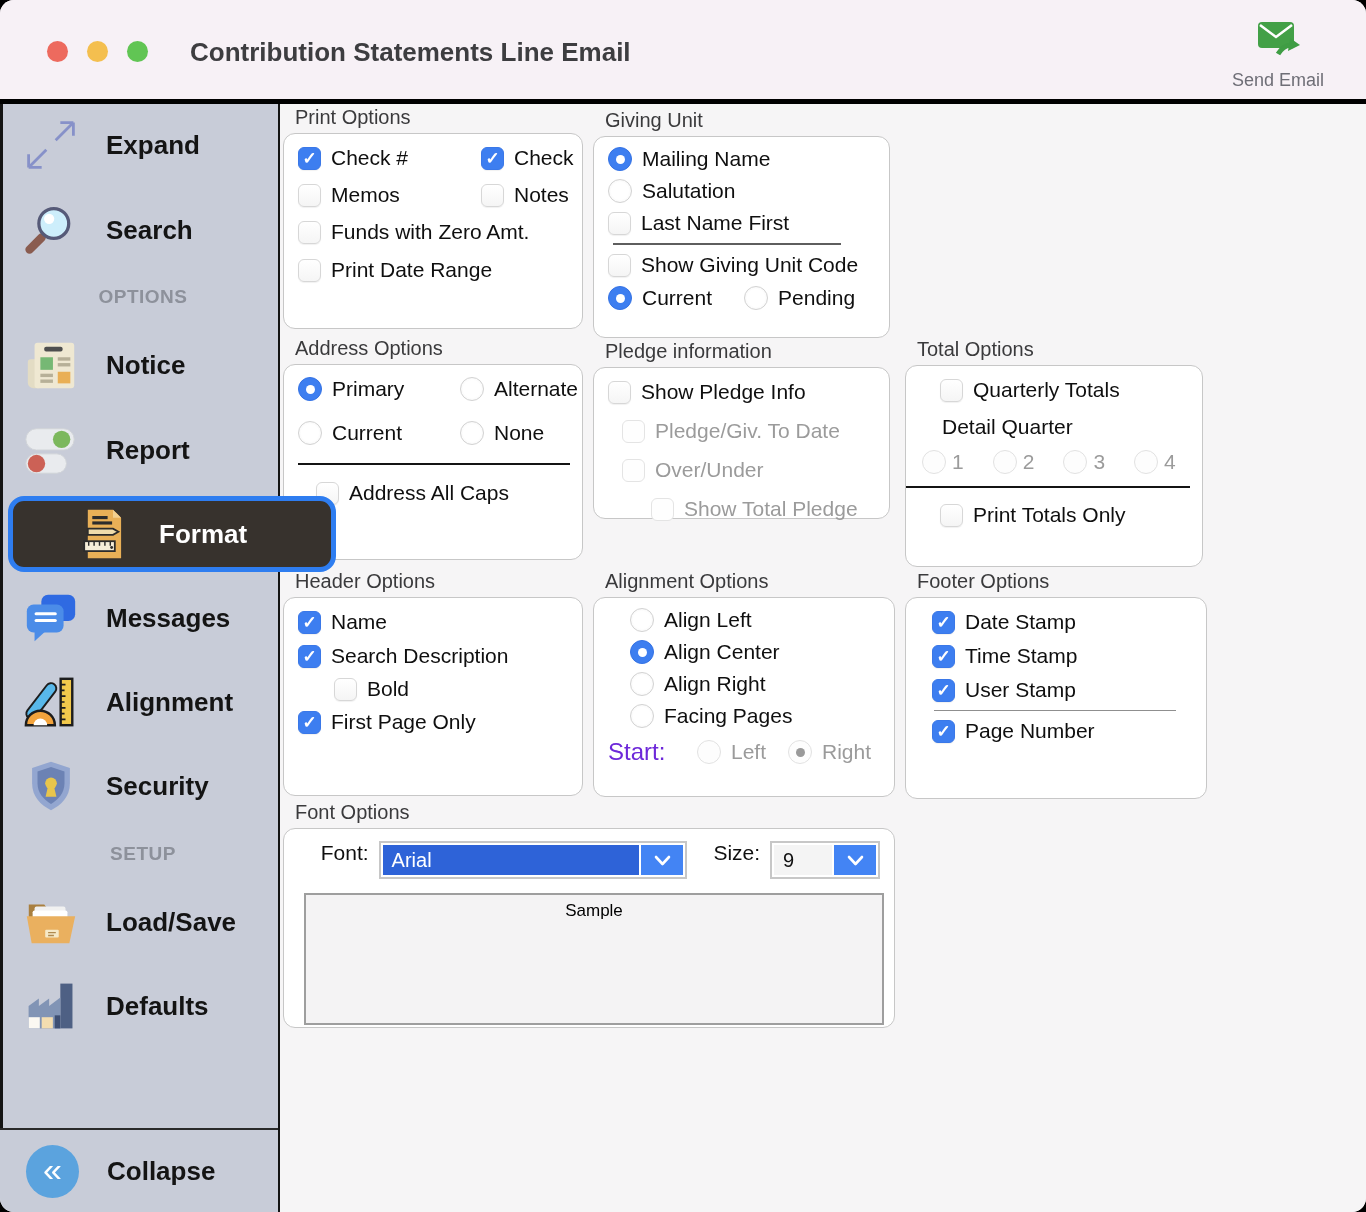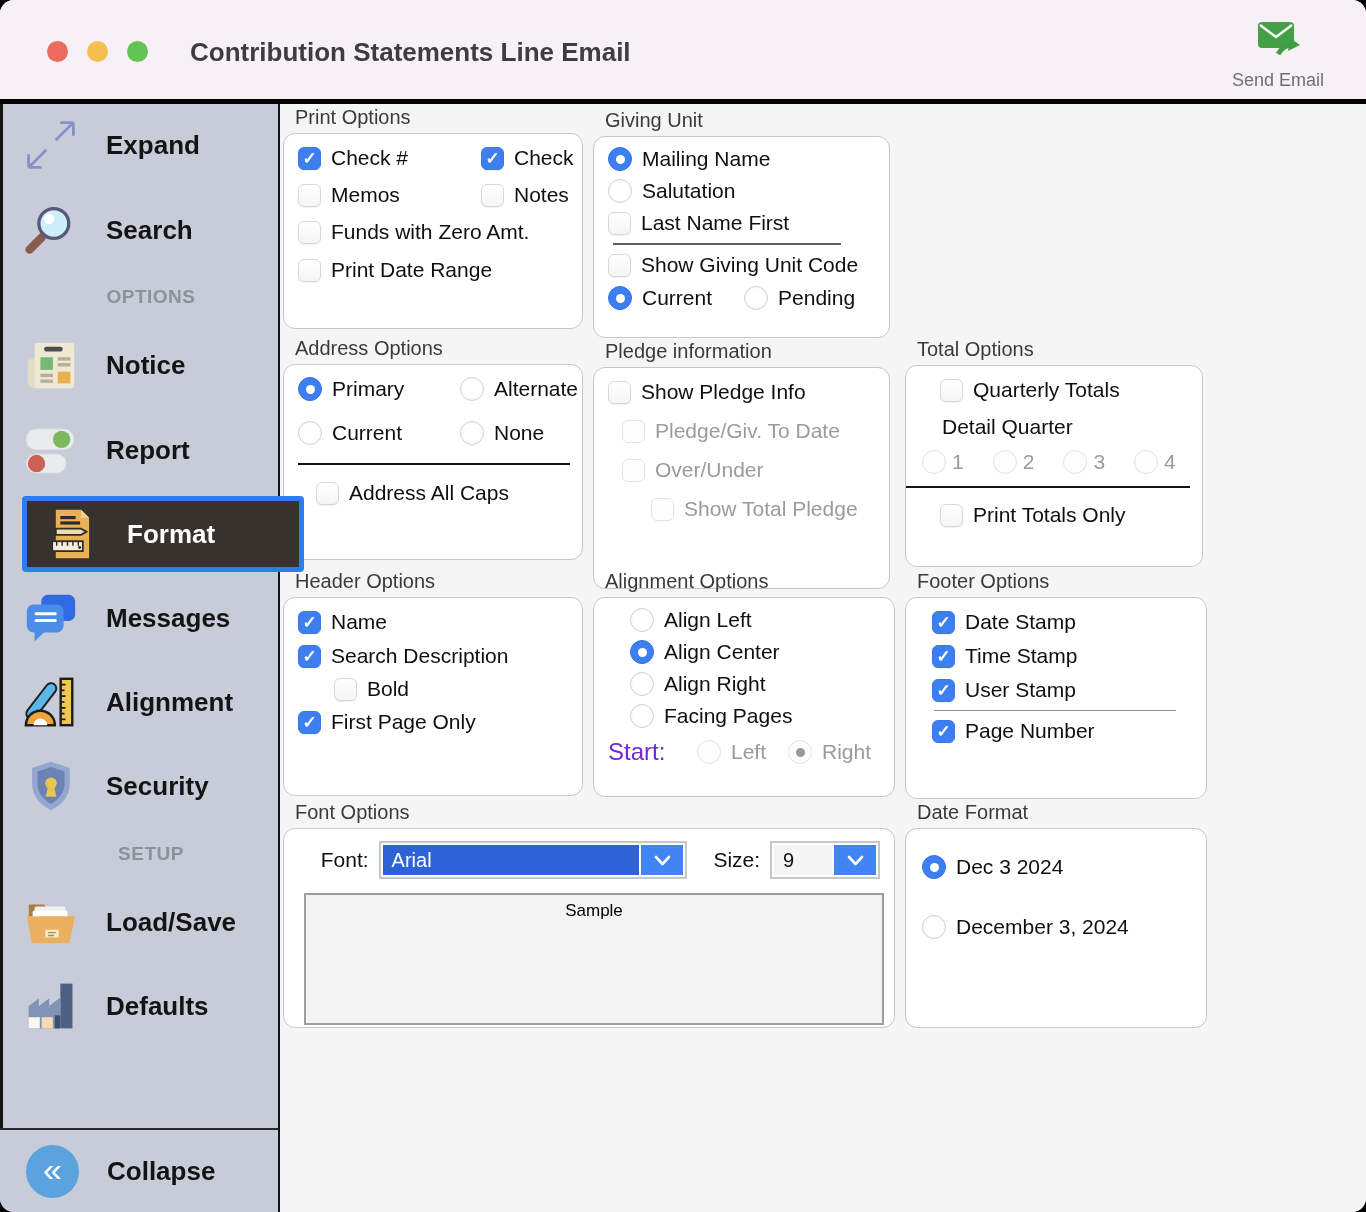--- a/index.html
+++ b/index.html
@@ -15,22 +15,22 @@
   .win-title{position:absolute;left:190px;top:37px;font-size:26px;font-weight:bold;color:#3d3d40;}
   .send-email{position:absolute;right:30px;top:20px;width:116px;display:flex;flex-direction:column;align-items:center;cursor:default;text-align:right;}
   .send-email .lab{margin-top:10px;font-size:18px;color:#6e6e76;}
 
   
   .sidebar{position:absolute;left:0;top:104px;width:278px;bottom:0;background:#c8ccd8;}
   .sidebar::before{content:"";position:absolute;left:0;top:0;width:3px;height:1024px;background:#141414;}
   .side-item{position:absolute;left:0;width:278px;height:64px;display:flex;align-items:center;}
   .side-item .ic{width:58px;height:58px;margin-left:22px;flex:none;display:flex;align-items:center;justify-content:center;}
   .side-item .s-lbl{margin-left:26px;font-size:26px;font-weight:bold;color:#141414;white-space:nowrap;}
-  .side-section{position:absolute;left:12px;width:278px;height:28px;text-align:center;font-size:19px;font-weight:bold;color:#8d919b;letter-spacing:0.5px;line-height:28px;}
-  .side-item.selected{left:22px;width:272px;height:66px;background:#37322d;border:5px solid #2e7df0;border-radius:4px;z-index:6;}
+  .side-section{position:absolute;left:4px;width:278px;height:28px;text-align:center;font-size:19px;font-weight:bold;color:#8d919b;letter-spacing:0.5px;line-height:28px;}
+  .side-item.selected{left:8px;width:272px;height:66px;background:#37322d;border:5px solid #2e7df0;border-radius:16px;z-index:6;padding-left:46px;}
   .side-item.selected .ic{margin-left:16px;}
   .side-item.selected .s-lbl{color:#fff;}
   .side-footer{position:absolute;left:0;right:0;top:1024px;bottom:0;border-top:2px solid #2a2a2a;display:flex;align-items:center;}
   .collapse-circle{width:53px;height:53px;border-radius:50%;background:#5ba3de;color:#fff;font-size:34px;display:flex;align-items:center;justify-content:center;margin-left:26px;padding-bottom:4px;box-sizing:border-box;}
   .side-footer .s-lbl{margin-left:28px;font-size:26px;font-weight:bold;color:#141414;}
 
   
   .content{position:absolute;left:278px;top:104px;right:0;bottom:0;background:#f6f5f6;border-left:2px solid #141414;}
   .panel{position:absolute;}
   .ptitle{font-size:20px;color:#3a3a3c;margin:0 0 4px 12px;font-weight:500;white-space:nowrap;}
@@ -346,21 +346,21 @@
           <span class="cb">
               <span class="tick">✓</span>
             </span>
           <span>Address All Caps</span>
         </label>
       </div>
     </section>
 
     <section class="panel" style="left:313px;top:236px;width:297px;">
       <div class="ptitle">Pledge information</div>
-      <div class="pbox" style="height:222px;">
+      <div class="pbox" style="height:152px;">
         <label class="opt">
           <span class="cb">
               <span class="tick">✓</span>
             </span>
           <span>Show Pledge Info</span>
         </label>
         <label class="opt dis" style="margin:15px 0 0 14px;">
           <span class="cb">
               <span class="tick">✓</span>
             </span>
@@ -509,21 +509,21 @@
               <span class="tick">✓</span>
             </span>
           <span>Page Number</span>
         </label>
       </div>
     </section>
 
     <section class="panel" style="left:3px;top:697px;width:612px;">
       <div class="ptitle">Font Options</div>
       <div class="pbox" style="height:200px;">
-        <div style="display:flex;align-items:center;">
+        <div style="display:flex;align-items:flex-start;">
           <span style="font-size:21px;color:#0f0f0f;width:72px;text-align:right;margin-right:10px;">Font:</span>
           <div class="sel font" style="width:315px;">
             <span class="val">Arial</span>
             <span class="btn">
               <svg width="17" height="13" viewBox="0 0 17 13">
                   <polyline points="2,3 8.5,10 15,3" fill="none" stroke="#fff" stroke-width="2.6" stroke-linecap="round" stroke-linejoin="round"></polyline>
                 </svg>
             </span>
           </div>
           <span style="font-size:21px;color:#0f0f0f;margin:0 10px 0 26px;">Size:</span>
@@ -535,28 +535,15 @@
                 </svg>
             </span>
           </div>
         </div>
         <div class="sample-box">
           <span>Sample</span>
         </div>
       </div>
     </section>
 
-    <section class="panel" style="left:625px;top:697px;width:302px;">
-      <div class="ptitle">Date Format</div>
-      <div class="pbox" style="height:200px;padding:16px;">
-        <label class="opt" style="margin-top:10px;">
-          <span class="rd on"></span>
-          <span>Dec 3 2024</span>
-        </label>
-        <label class="opt" style="margin-top:36px;">
-          <span class="rd"></span>
-          <span>December 3, 2024</span>
-        </label>
-      </div>
-    </section>
 
   </main>
 </div>
 
 </body></html>

